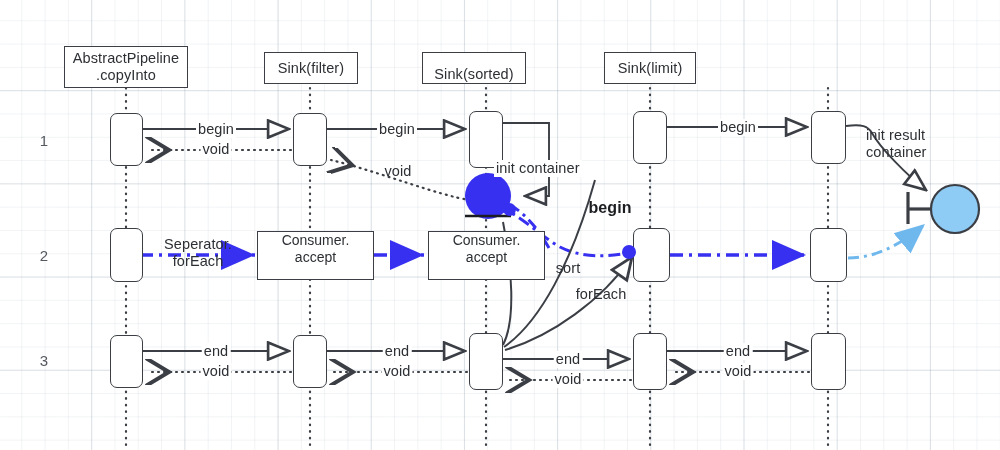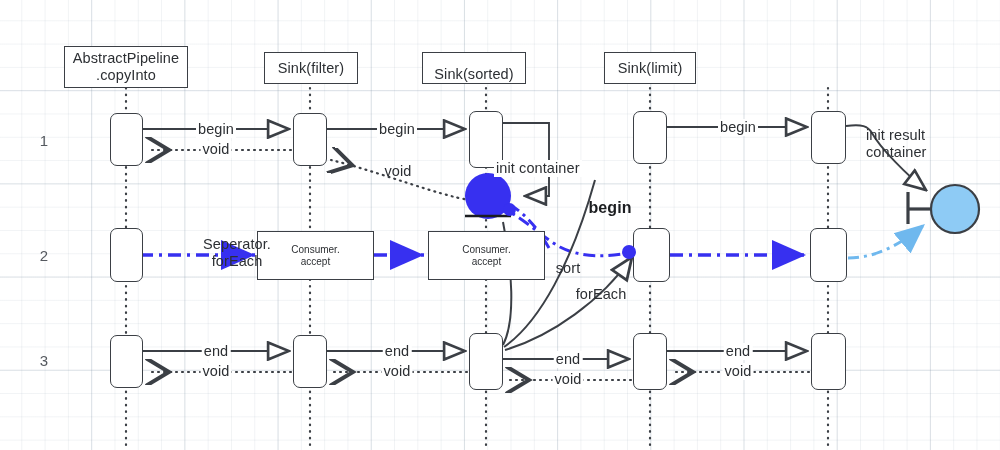--- a/index.html
+++ b/index.html
@@ -23,22 +23,22 @@
     text-align:center;color:#2c2f33;font-size:14.5px;line-height:1.15;
     letter-spacing:.1px;
   }
   .act{
     position:absolute;box-sizing:border-box;
     border:1.8px solid #3b3f45;background:#fff;border-radius:7px;
   }
   .cbox{
     position:absolute;box-sizing:border-box;
     border:1.8px solid #3b3f45;background:#fff;
-    display:flex;align-items:center;justify-content:center;
-    text-align:center;color:#2c2f33;font-size:10px;line-height:1.18;
+    display:flex;align-items:flex-start;justify-content:center;
+    text-align:center;color:#2c2f33;font-size:14px;line-height:1.18;
   }
   .lbl{
     position:absolute;color:#2c2f33;font-size:14.5px;line-height:1.18;
     white-space:nowrap;letter-spacing:.1px;
   }
   .lbl.c{transform:translateX(-50%);text-align:left;}
   .lbl.bold{font-weight:bold;font-size:16px;color:#1b1d20;}
   .rownum{
     position:absolute;color:#55595f;font-size:15px;transform:translate(-50%,-50%);
   }
@@ -185,21 +185,21 @@
   <div class="lbl c" style="left:216px;top:141px;background:#fff;padding:0 2px;">void</div>
   <div class="lbl c" style="left:397px;top:121px;background:#fff;padding:0 2px;">begin</div>
   <div class="lbl c" style="left:398px;top:163px;">void</div>
   <div class="lbl" style="left:494px;top:148px;background:#fff;padding:0 2px;margin-top:12px;">init container</div>
   <div class="lbl c" style="left:738px;top:119px;background:#fff;padding:0 2px;">begin</div>
   <div class="lbl" style="left:866px;top:127px;">
     <div>init result</div>
     <div>container</div>
   </div>
 
-  <div class="lbl c" style="left:198px;top:236px;text-align:center;margin-left:39px;">
+  <div class="lbl c" style="left:198px;top:236px;text-align:center;">
     <div>Seperator.</div>
     <div>forEach</div>
   </div>
   <div class="lbl c" style="left:568px;top:260px;">sort</div>
   <div class="lbl c bold" style="left:610px;top:199px;">begin</div>
   <div class="lbl c" style="left:601px;top:286px;">forEach</div>
 
   <div class="lbl c" style="left:216px;top:343px;background:#fff;padding:0 2px;">end</div>
   <div class="lbl c" style="left:216px;top:363px;background:#fff;padding:0 2px;">void</div>
   <div class="lbl c" style="left:397px;top:343px;background:#fff;padding:0 2px;">end</div>

